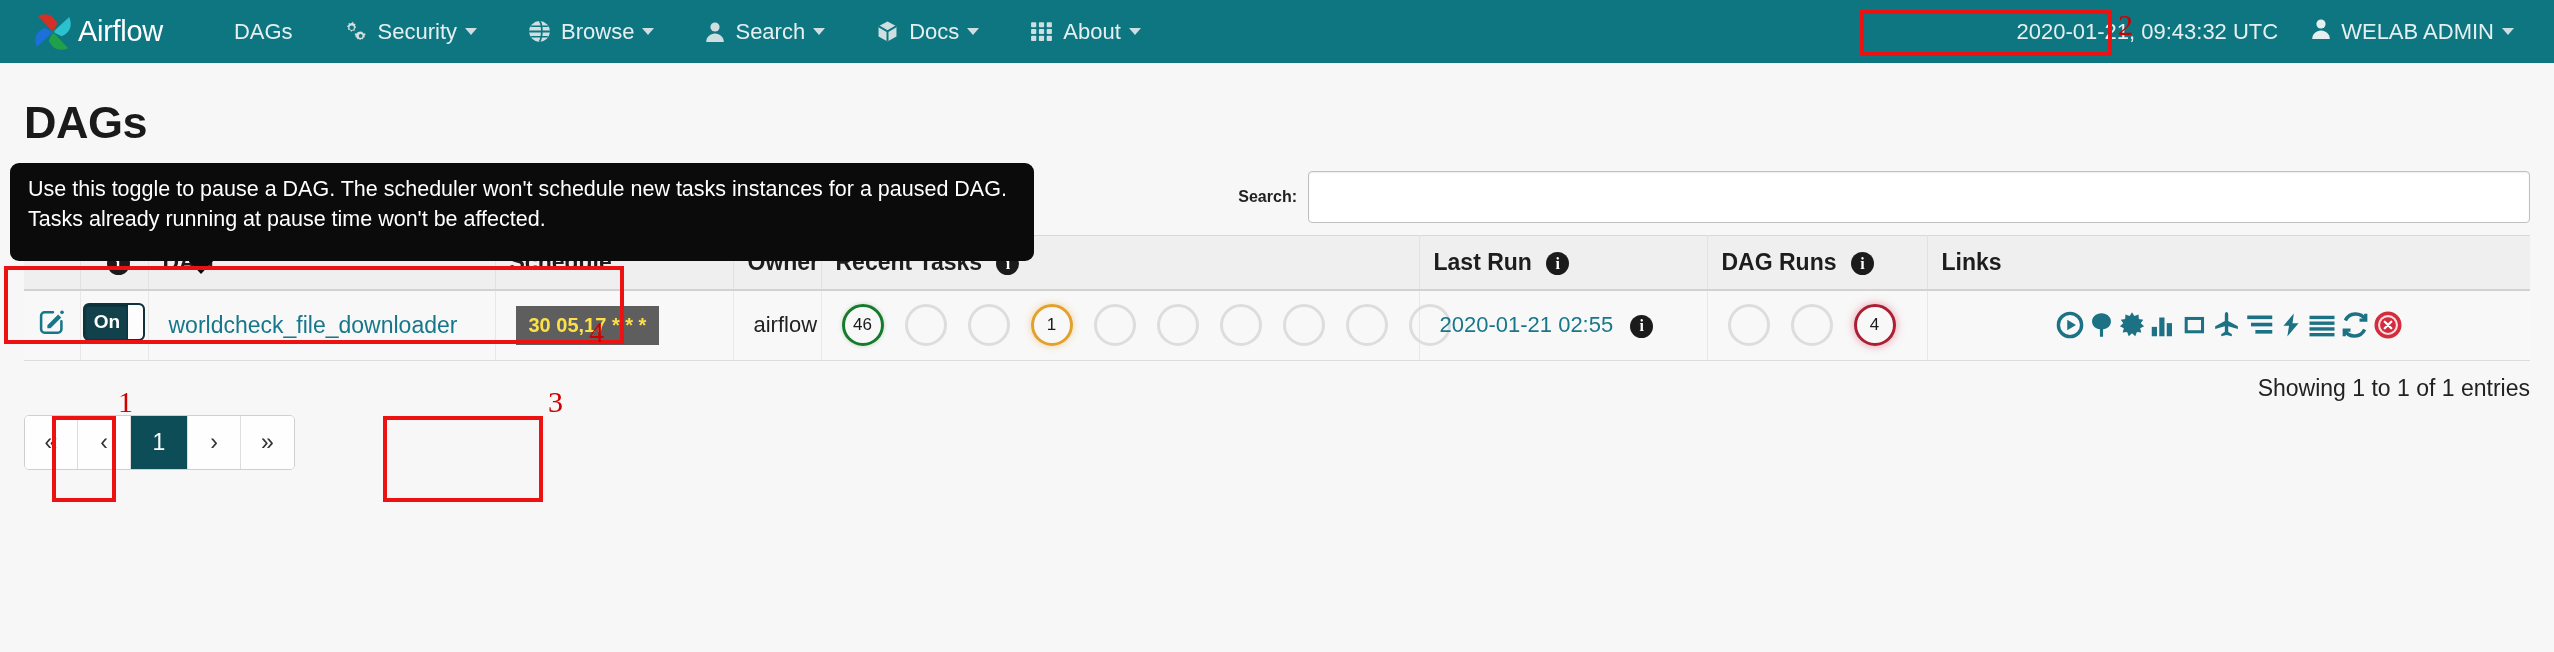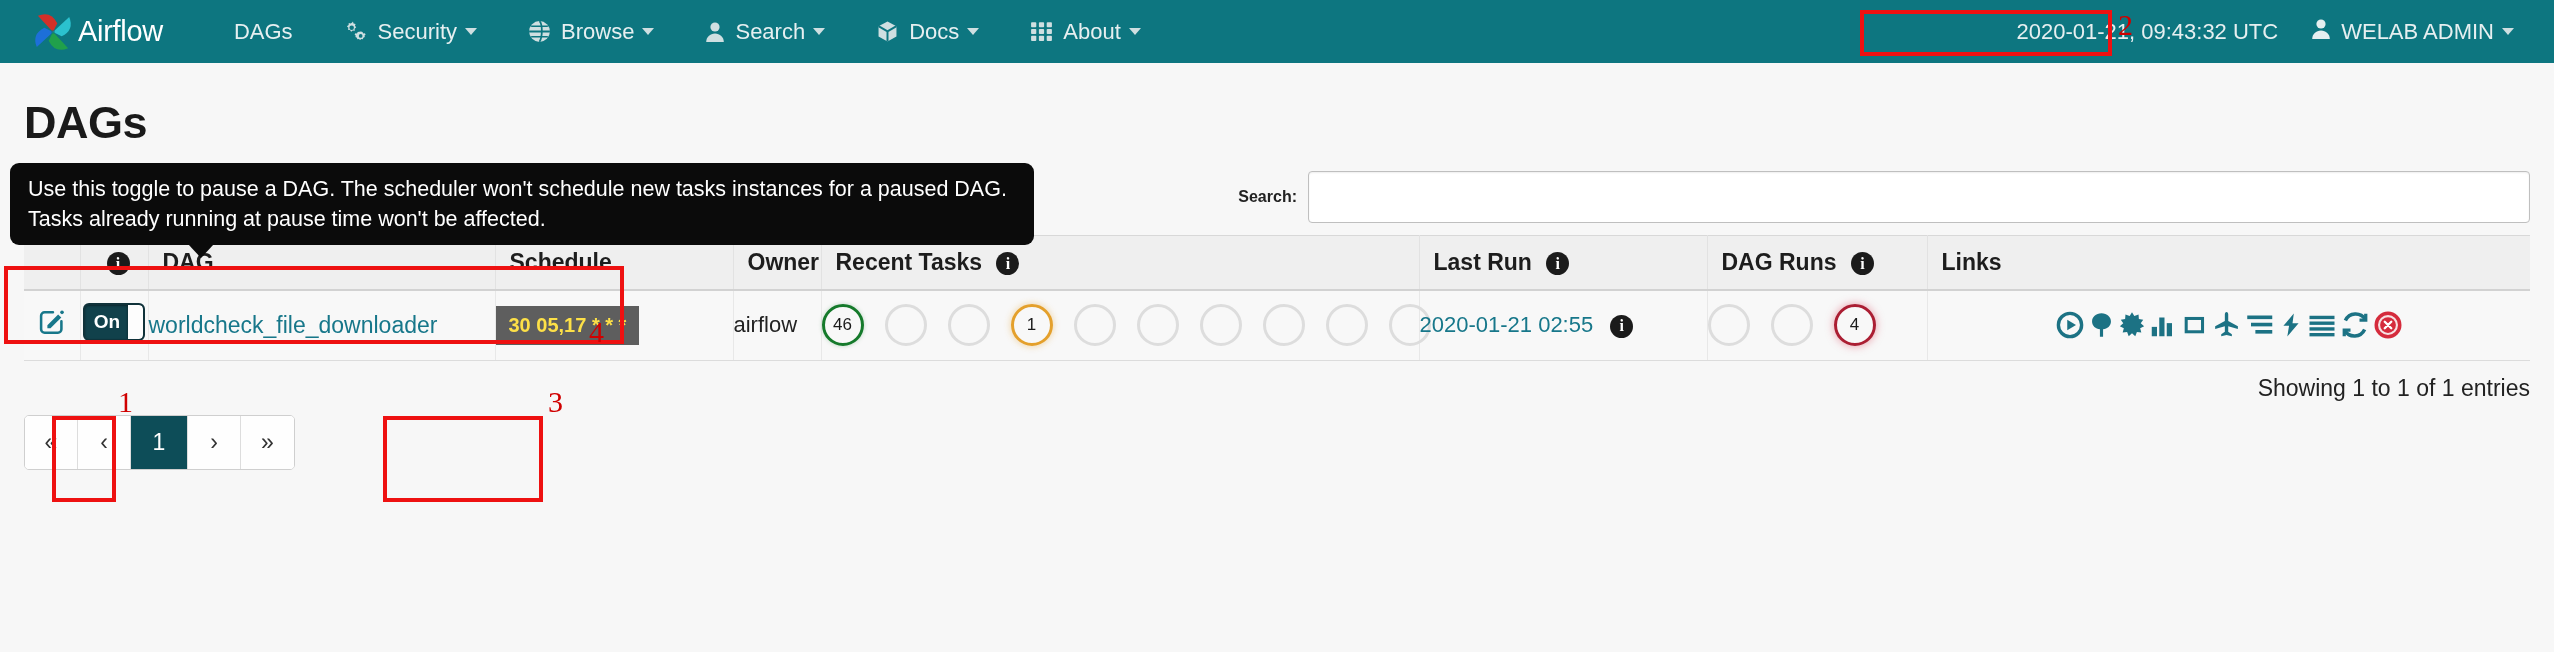--- a/index.html
+++ b/index.html
@@ -93,21 +93,21 @@
     font-family:"Liberation Sans", sans-serif;
     box-shadow:inset 0 1px 2px rgba(0,0,0,.07);
   }
 
   
   .tooltip {
     position:absolute; left:-14px; top:6px;
     width:1024px;
     background:#0b0b0b; color:#fff;
     border-radius:9px;
-    padding:11px 18px 11px 18px;
+    padding:11px 18px 27px 18px;
     font-size:21.5px; line-height:30px;
     z-index:30;
   }
   .tooltip-arrow {
     position:absolute; left:178px; bottom:-13px;
     width:0; height:0;
     border-left:13px solid transparent;
     border-right:13px solid transparent;
     border-top:14px solid #0b0b0b;
   }
@@ -124,21 +124,21 @@
     border-right:1px solid #e2e2e2;
     font-size:23px; font-weight:bold; color:#1d1d1d;
     padding:13px 14px; text-align:left;
     height:54px; vertical-align:middle;
   }
   table.dags thead th:last-child { border-right:none; }
   table.dags tbody td {
     border-bottom:1px solid #dcdcdc;
     border-right:1px solid #e8e8e8;
     background:#f8f8f8;
-    padding:10px 0; height:70px;
+    padding:10px 20px; height:70px;
     vertical-align:middle; font-size:22px; color:#222;
   }
   table.dags tbody td:last-child { border-right:none; }
   .c-edit { width:56px; text-align:center !important; padding:0 !important; }
   .c-toggle { width:68px; padding:0 !important; text-align:center !important; }
   .c-dag { width:347px; }
   .c-sched { width:238px; }
   .c-owner { width:88px; }
   .c-recent { width:598px; }
   .c-lastrun { width:288px; }

